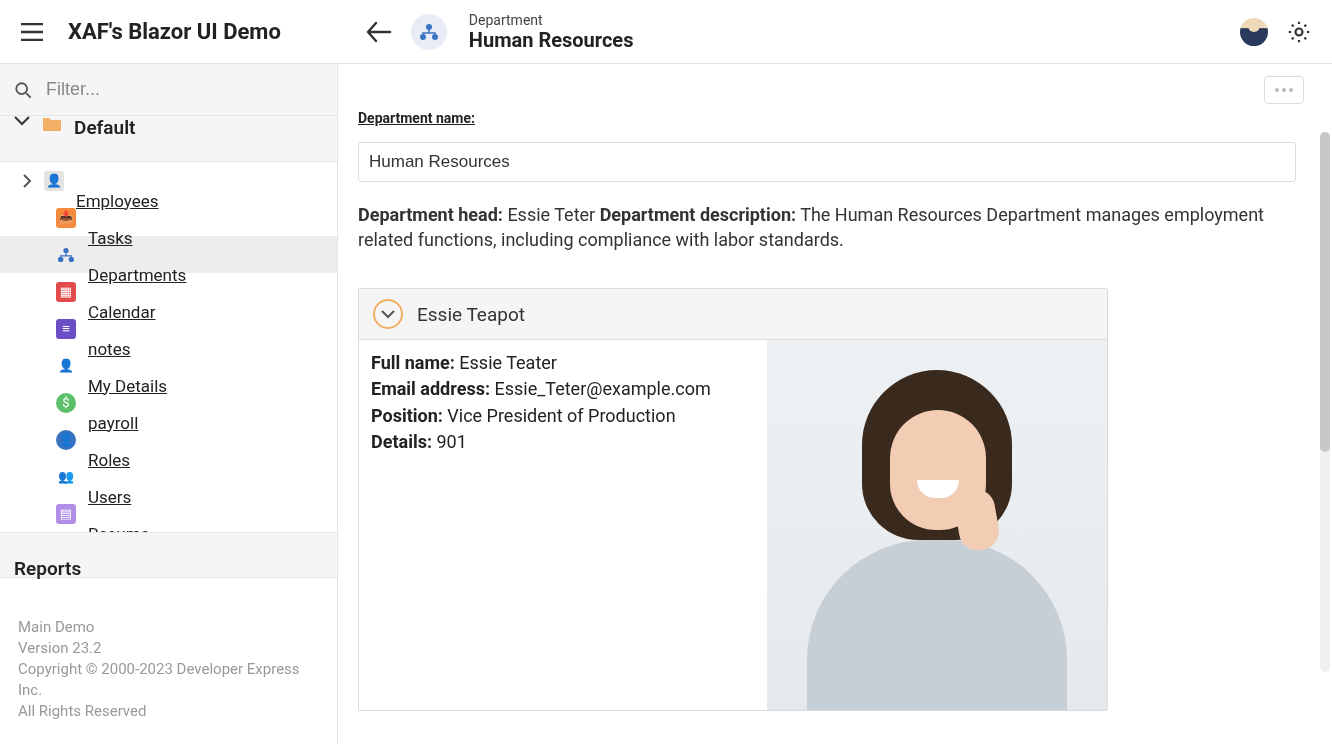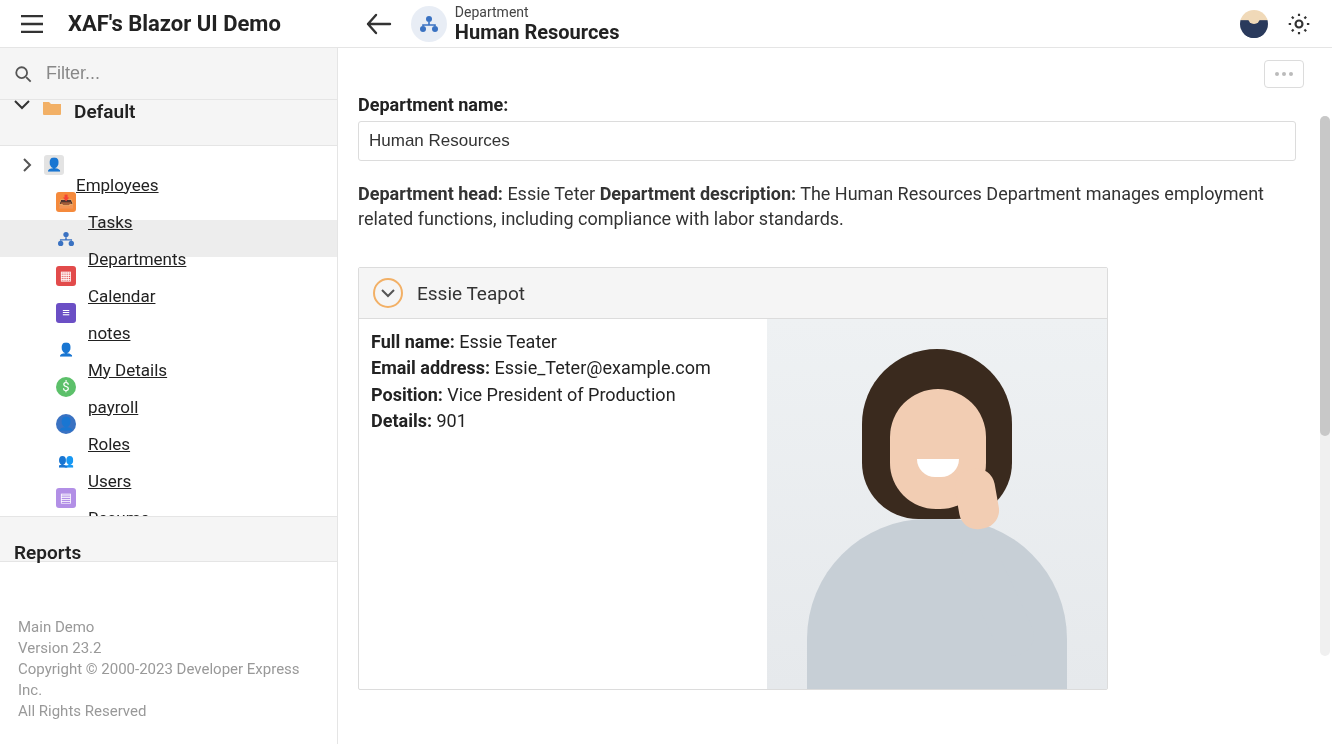--- a/index.html
+++ b/index.html
@@ -10,21 +10,21 @@
     color: #333;
     background: #fff;
     width: 1332px;
     height: 744px;
     overflow: hidden;
     display: flex;
     flex-direction: column;
   }
   
   .header {
-    height: 48px;
+    height: 64px;
     border-bottom: 1px solid #e5e5e5;
     background: #fff;
     display: flex;
     align-items: center;
     padding: 0 10px 0 14px;
   }
   .hamburger {
     width: 36px; height: 36px;
     display: flex; align-items: center; justify-content: center;
     cursor: pointer;
@@ -41,21 +41,21 @@
     display:flex; align-items:center; justify-content:center;
     cursor:pointer;
   }
   .ctx-icon {
     width: 36px; height: 36px; border-radius: 50%;
     background: #e8edf5;
     display:flex; align-items:center; justify-content:center;
     margin-left: 14px;
     color:#3a72c2;
   }
-  .ctx-text { margin-left: 8px; }
+  .ctx-text { margin-left: 22px; }
   .ctx-type { font-size: 14px; color: #444; }
   .ctx-title { font-size: 20px; font-weight: 700; color:#222; }
   .hdr-right { margin-left: auto; display:flex; align-items:center; gap:18px; padding-right:10px;}
   .avatar { width:28px; height:28px; border-radius:50%; background: linear-gradient(#f0d9b8 35%, #2a3a5c 38%); position:relative; overflow:hidden;}
   .avatar::before{content:"";position:absolute;top:2px;left:8px;width:12px;height:12px;border-radius:50%;background:#f0d9b8;}
   .avatar::after{content:"";position:absolute;top:14px;left:4px;width:20px;height:14px;border-radius:6px 6px 0 0;background:#2a3a5c;}
   .gear { cursor:pointer; }
 
   
   .body { flex:1; display:flex; min-height:0; }
@@ -115,21 +115,21 @@
   .scroll-thumb { position:absolute; top:0; width:100%; height:320px; background:#c8c8c8; border-radius:5px; }
   .kebab {
     position:absolute; top:12px; right:28px;
     border:1px solid #dcdcdc; border-radius:4px;
     width:40px; height:28px;
     display:flex; align-items:center; justify-content:center;
     gap:3px; cursor:pointer;
     background:#fff;
   }
   .kebab span{width:4px;height:4px;border-radius:50%;background:#bbb;}
-  .field-label { font-size:18px; font-weight:700; color:#222; margin-bottom:6px;}
+  .field-label { font-size:14px; font-weight:700; color:#222; margin-bottom:16px;text-decoration:underline;}
   .text-input {
     width: 938px;
     height:40px;
     border:1px solid #dcdcdc;
     border-radius:3px;
     padding:0 10px;
     font-size:17px;
     color:#333;
   }
   .desc-block { width: 938px; margin-top:20px; font-size:18px; line-height:1.4; color:#333;}

